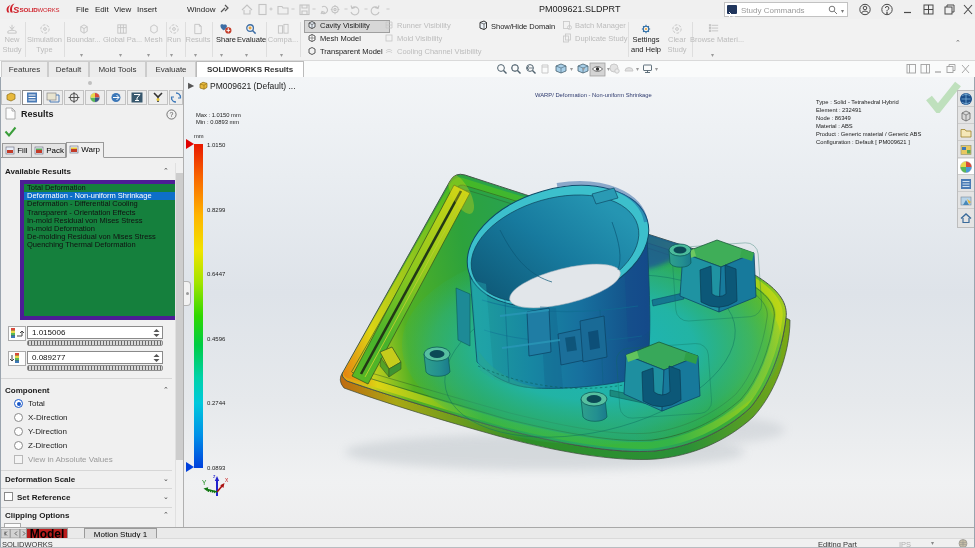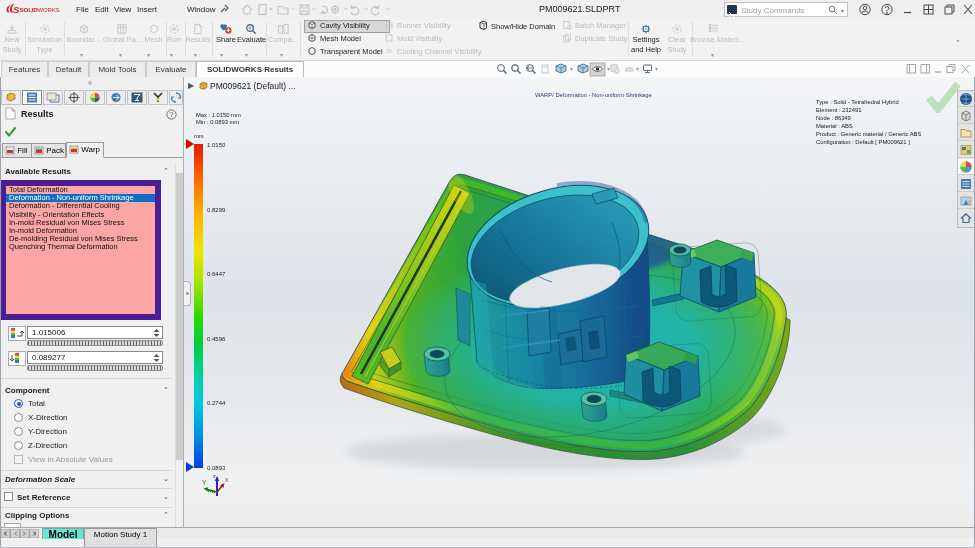--- a/index.html
+++ b/index.html
@@ -681,25 +681,25 @@
           <path d="M2 5 L8 5 L8 3.5 L2 3.5 Z" fill="#58a858"></path>
         </svg> Pack</div>
   <div class="abs" style="left:66px; top:65px; width:38px; height:16px; background:#f0f0f0; border:1px solid #9a9a9a; border-bottom:1px solid #f0f0f0; font-size:8px; line-height:14px;"><svg width="10" height="10" viewBox="0 0 10 10" style="vertical-align:-2px; margin-left:2px;">
           <rect x="1" y="2" width="8" height="7" fill="#e8eef8" stroke="#667" stroke-width="0.6"></rect>
           <path d="M2 8 L8 8 L8 5 L2 5 Z" fill="#c33b28"></path>
           <path d="M2 5 L8 5 L8 3.5 L2 3.5 Z" fill="#e8c838"></path>
         </svg> Warp</div>
 
   <span class="sect" style="left:5px; top:90px;">Available Results</span>
   <span class="chev" style="top:90px;">⌃</span>
-  <div class="abs" style="left:0; top:103px; width:161px; height:140px; background:#fca5a5; border:6px solid #4c1d95;">
+  <div class="abs" style="left:20px; top:103px; width:161px; height:140px; background:#15803d; border:4px solid #4c1d95;">
     <div class="listitem">Total Deformation</div>
     <div class="listitem" style="background:#0d6fc8; color:#fff;">Deformation - Non-uniform Shrinkage</div>
     <div class="listitem">Deformation - Differential Cooling</div>
-    <div class="listitem">Visibility - Orientation Effects</div>
+    <div class="listitem">Transparent - Orientation Effects</div>
     <div class="listitem">In-mold Residual von Mises Stress</div>
     <div class="listitem">In-mold Deformation</div>
     <div class="listitem">De-molding Residual von Mises Stress</div>
     <div class="listitem">Quenching Thermal Deformation</div>
   </div>
 
   <div class="iconbtn" style="top:249px;"><svg width="16" height="13" viewBox="0 0 16 13">
           <rect x="2" y="1" width="4" height="10" fill="#333"></rect>
           <rect x="2" y="1" width="4" height="2.5" fill="#d84a3a"></rect>
           <rect x="2" y="3.5" width="4" height="2.5" fill="#e8d84a"></rect>
@@ -736,21 +736,21 @@
   <div class="radio" style="left:14px; top:336px;"></div>
   <span class="rlbl" style="left:28px; top:336px;">X-Direction</span>
   <div class="radio" style="left:14px; top:350px;"></div>
   <span class="rlbl" style="left:28px; top:350px;">Y-Direction</span>
   <div class="radio" style="left:14px; top:364px;"></div>
   <span class="rlbl" style="left:28px; top:364px;">Z-Direction</span>
   <div class="abs" style="left:14px; top:378px; width:9px; height:9px; border:1px solid #b8b8b8; background:#f4f4f4;"></div>
   <span class="rlbl" style="left:28px; top:378px; color:#9a9a9a;">View in Absolute Values</span>
 
   <div class="hdiv" style="top:393px;"></div>
-  <span class="sect" style="left:5px; top:398px;font-style:italic;">Deformation Scale</span>
+  <span class="sect" style="left:5px; top:398px;">Deformation Scale</span>
   <span class="chev" style="top:398px;">⌄</span>
   <div class="hdiv" style="top:411px;"></div>
   <div class="abs" style="left:4px; top:415px; width:9px; height:9px; border:1px solid #8a8a8a; background:#fff;"></div>
   <span class="sect" style="left:17px; top:416px;">Set Reference</span>
   <span class="chev" style="top:416px;">⌄</span>
   <div class="hdiv" style="top:430px;"></div>
   <span class="sect" style="left:5px; top:434px;">Clipping Options</span>
   <span class="chev" style="top:434px;">⌃</span>
   <div class="abs" style="left:4px; top:446px; width:17px; height:8px; background:#fdfdfd; border:1px solid #ababab;"></div>
 
@@ -764,20 +764,30 @@
           <rect x="0" y="0" width="9" height="9" fill="#d2d2d2" stroke="#9a9a9a" stroke-width="0.8"></rect>
           <rect x="9.6" y="0" width="9" height="9" fill="#d2d2d2" stroke="#9a9a9a" stroke-width="0.8"></rect>
           <rect x="19.2" y="0" width="9" height="9" fill="#d2d2d2" stroke="#9a9a9a" stroke-width="0.8"></rect>
           <rect x="28.8" y="0" width="9" height="9" fill="#d2d2d2" stroke="#9a9a9a" stroke-width="0.8"></rect>
     <path d="M6 2.5 L4 4.5 L6 6.5 M4 2.5 L4 6.5" stroke="#555" fill="none" stroke-width="0.9"></path>
     <path d="M16 2.5 L14 4.5 L16 6.5" stroke="#555" fill="none" stroke-width="0.9"></path>
     <path d="M22 2.5 L24 4.5 L22 6.5" stroke="#555" fill="none" stroke-width="0.9"></path>
     <path d="M32 2.5 L34 4.5 L32 6.5 M34 2.5 L34 6.5" stroke="#555" fill="none" stroke-width="0.9"></path>
         </g>
   </svg>
-  <div class="abs" style="left:42px; top:0px; width:42px; height:11px; background:#5eead4; border:1px solid #9a9a9a; border-bottom:none; font-size:10px; font-weight:bold; text-align:center; line-height:11px;">Model</div>
+  <div class="abs" style="left:26px; top:0px; width:42px; height:11px; background:#b91c1c; border:1px solid #9a9a9a; border-bottom:none; font-size:12px; font-weight:bold; text-align:center; line-height:11px;">Model</div>
   <div class="abs" style="left:84px; top:0px; width:73px; height:28px; background:#e0e0e0; border:1px solid #9a9a9a; border-bottom:none; font-size:8px; text-align:center; line-height:11px;">Motion Study 1</div>
+</div>
+<div id="statusbar">
+  <span class="abs" style="left:2px; top:1px;">SOLIDWORKS</span>
+  <span class="abs" style="left:818px; top:1px;">Editing Part</span>
+  <span class="abs" style="left:899px; top:1px; color:#b0b0b0;">IPS</span>
+  <span class="abs" style="left:931px; top:0px; color:#888; font-size:6px;">▾</span>
+  <svg class="abs" style="left:958px; top:0px;" width="10" height="9" viewBox="0 0 10 9">
+        <circle cx="5" cy="4.5" r="4" fill="#c8c0a8" stroke="#888" stroke-width="0.6"></circle>
+        <path d="M1.5 3 C3 4 7 4 8.5 3 M1.5 6 C3 5 7 5 8.5 6 M5 0.5 L5 8.5" stroke="#888" stroke-width="0.5" fill="none"></path>
+      </svg>
 </div>
 
 <div class="abs" style="left:0; top:77px; width:1px; height:471px; background:#9aa4ae;"></div>
 <div class="abs" style="left:974px; top:77px; width:1px; height:471px; background:#9aa4ae;"></div>
 <div class="abs" style="left:0; top:547px; width:975px; height:1px; background:#b8bcc0;"></div>
 </div>
 
 </body></html>

